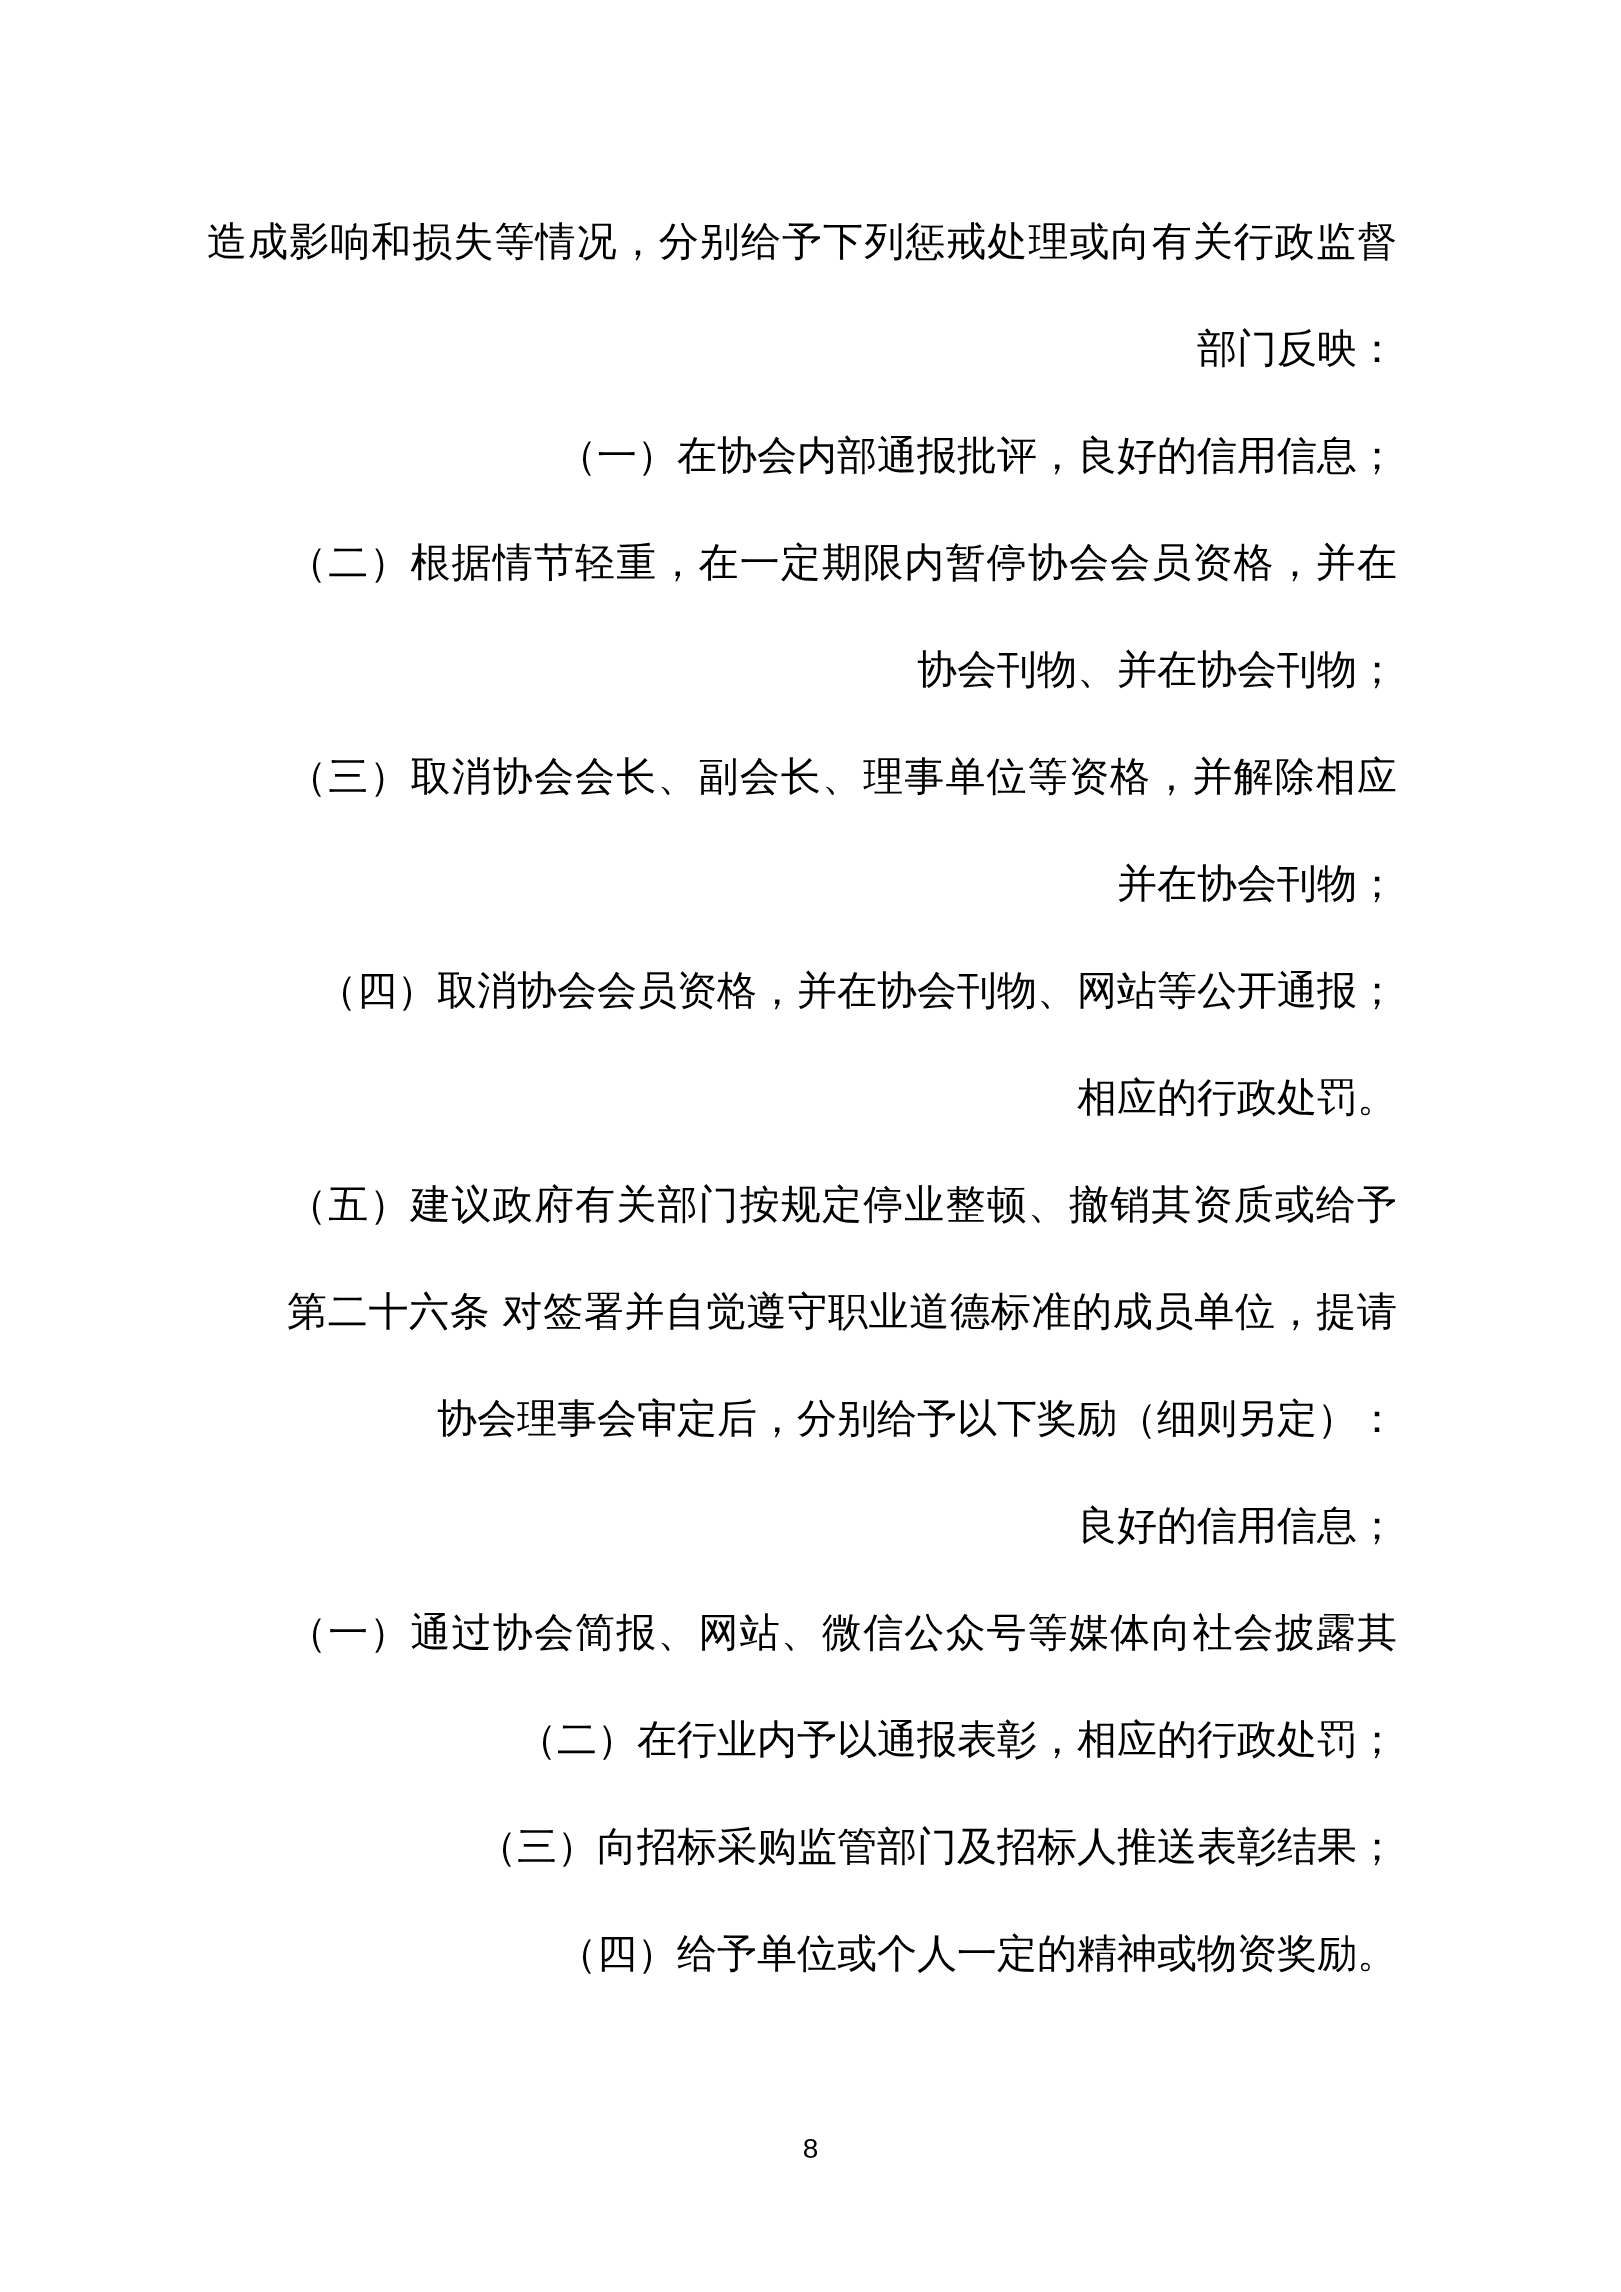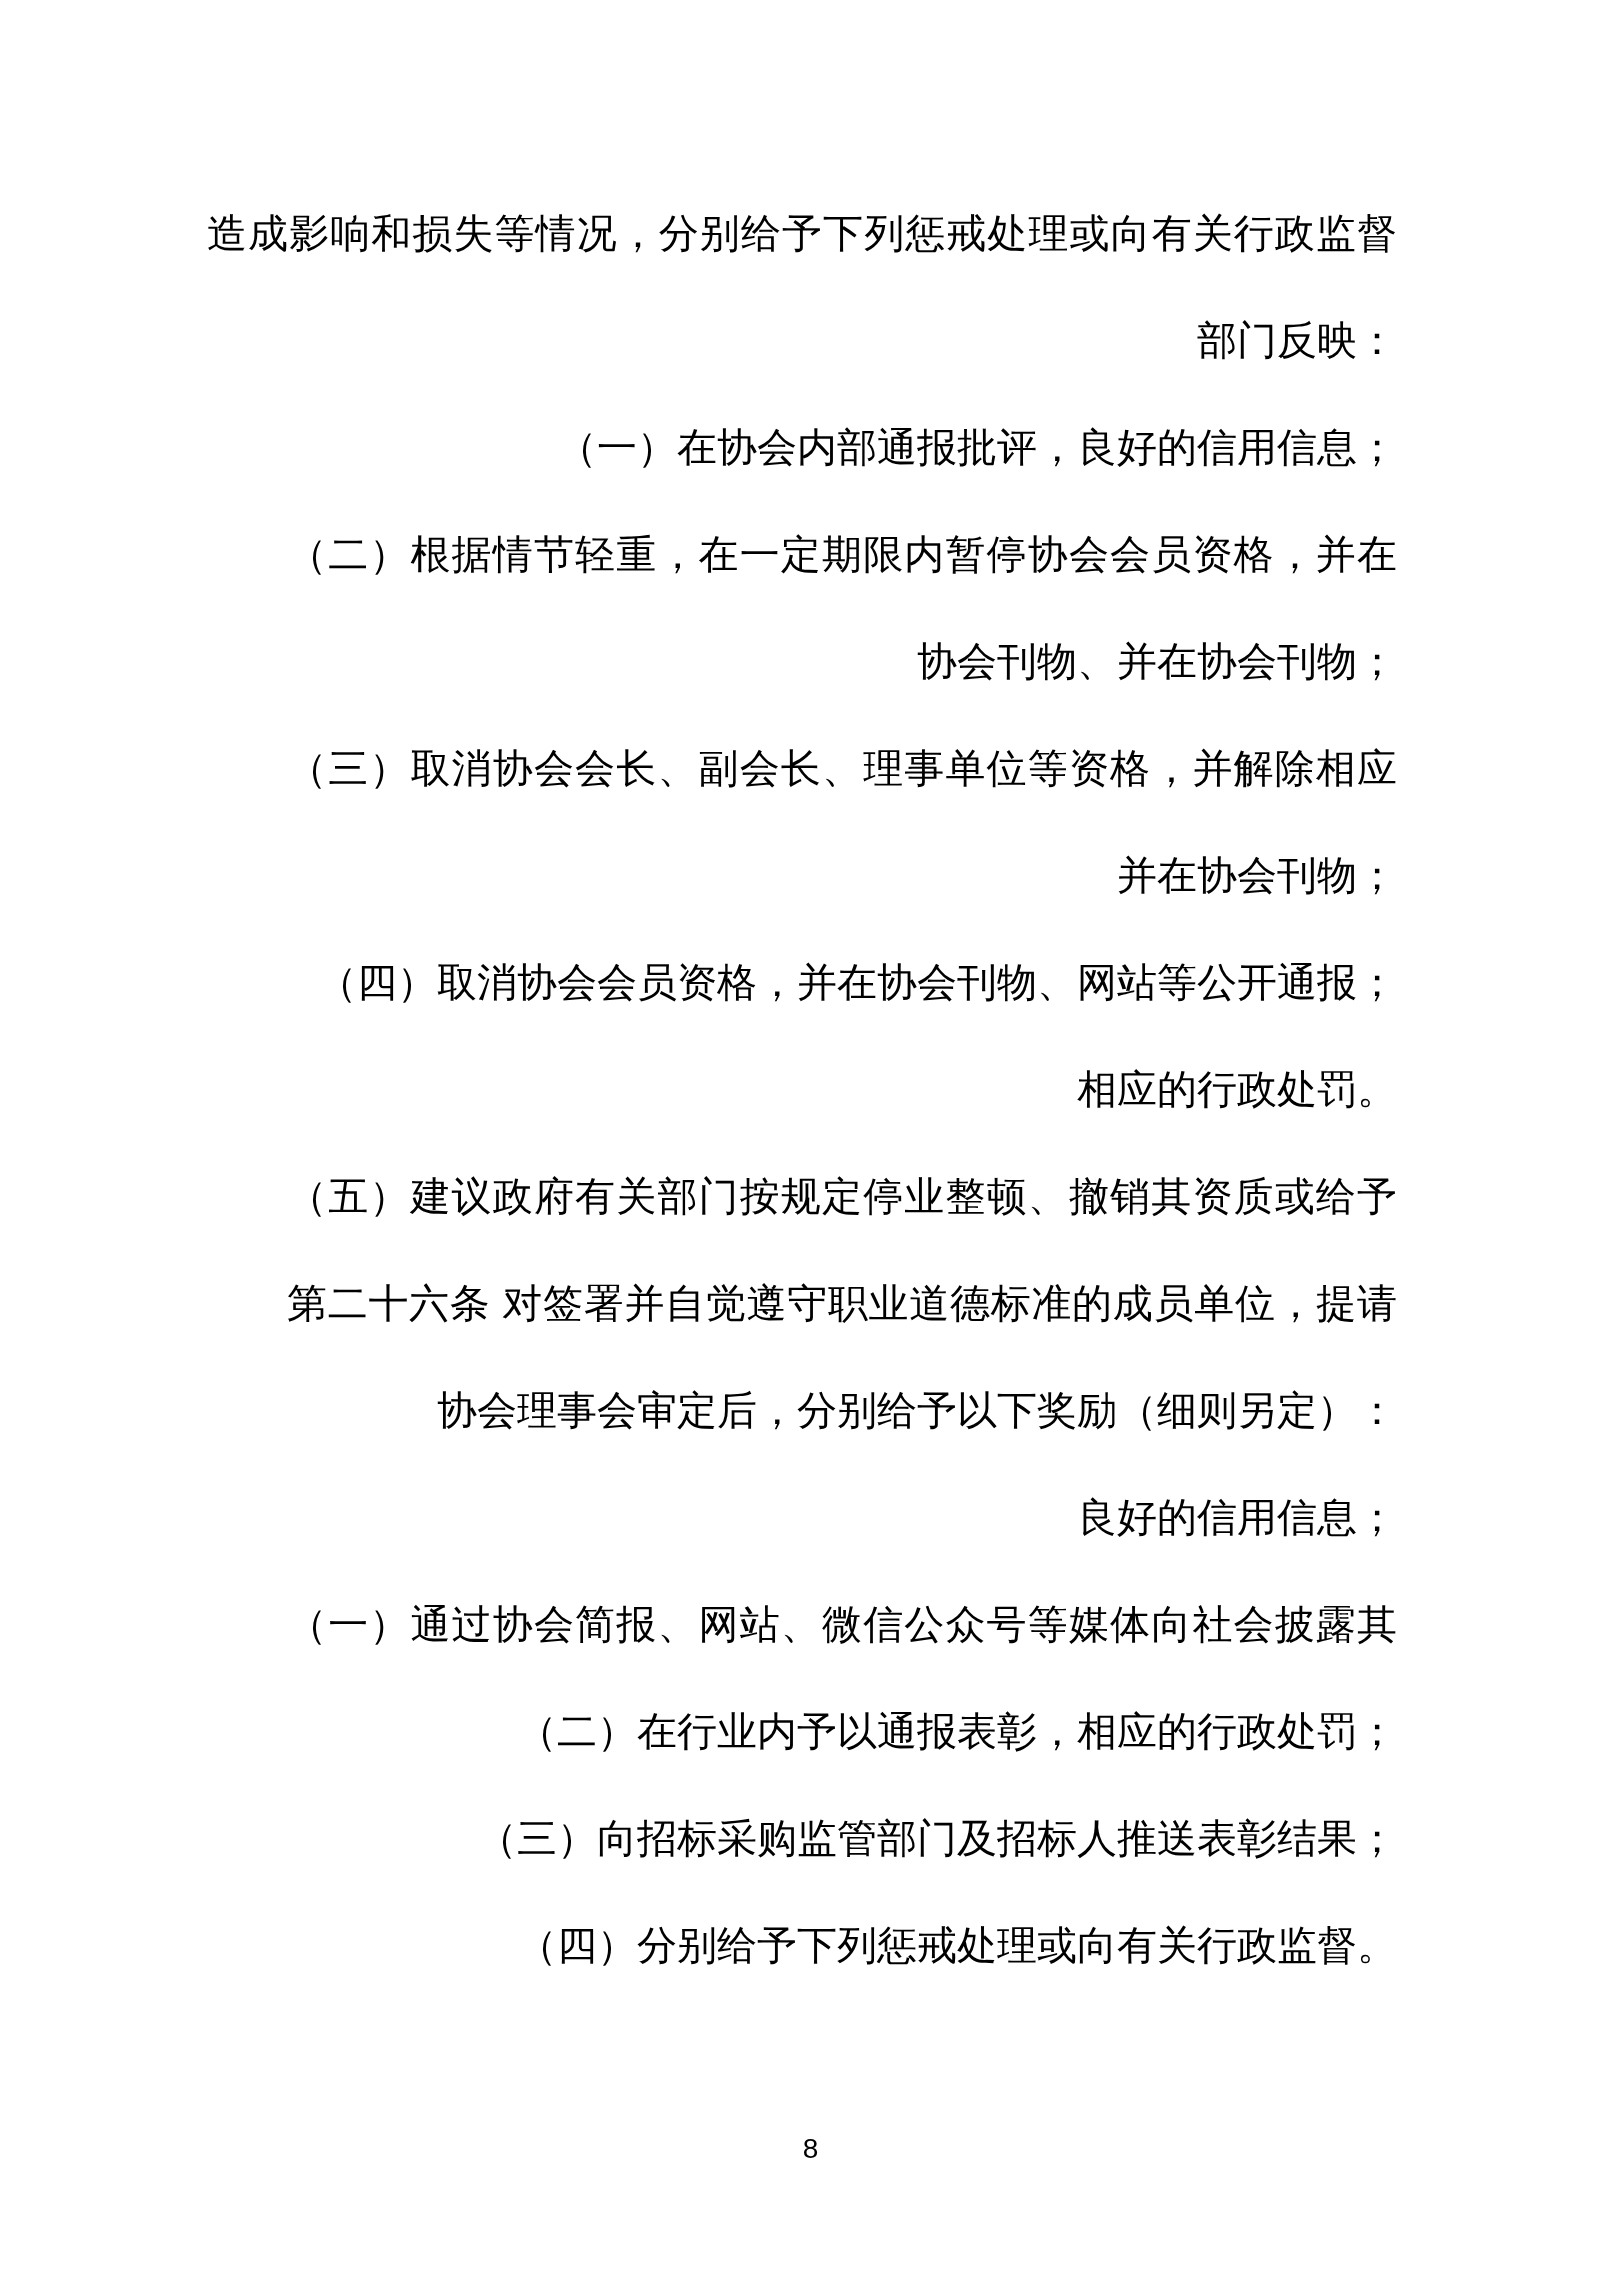--- a/index.html
+++ b/index.html
@@ -13,21 +13,21 @@
     height: 2293px;
     background: #ffffff;
     margin: 0 auto;
     overflow: hidden;
     font-family: "Liberation Sans", sans-serif;
     color: #000000;
   }
   .doc-body {
     position: absolute;
     left: 207px;
-    top: 180px;
+    top: 188px;
     width: 1190px;
   }
   .line {
     font-size: 40px;
     line-height: 107px;
     height: 107px;
     white-space: nowrap;
     letter-spacing: 0px;
     text-align: right;
   }
@@ -65,17 +65,17 @@
       <div class="line"><span class="seg">并在协会刊物；</span></div>
       <div class="line indent"><span class="seg">（四）取消协会会员资格，并在协会刊物、网站等公开通报；</span></div>
       <div class="line"><span class="seg">相应的行政处罚。</span></div>
       <div class="line indent fill"><span class="seg">（五）建议政府有关部门按规定停业整顿、撤销其资质或给予</span></div>
       <div class="line indent fill"><span class="seg bold">第二十六条</span><span class="seg"> 对签署并自觉遵守职业道德标准的成员单位，提请</span></div>
       <div class="line"><span class="seg">协会理事会审定后，分别给予以下奖励（细则另定）：</span></div>
       <div class="line"><span class="seg">良好的信用信息；</span></div>
       <div class="line indent fill"><span class="seg">（一）通过协会简报、网站、微信公众号等媒体向社会披露其</span></div>
       <div class="line indent"><span class="seg">（二）在行业内予以通报表彰，相应的行政处罚；</span></div>
       <div class="line indent"><span class="seg">（三）向招标采购监管部门及招标人推送表彰结果；</span></div>
-      <div class="line indent"><span class="seg">（四）分别给予下列惩戒处理或向有关行政监督。</span></div>
+      <div class="line indent"><span class="seg">（四）给予单位或个人一定的精神或物资奖励。</span></div>
     </div>
   <div class="page-number">8</div>
 </div>
 
 
 </body></html>

